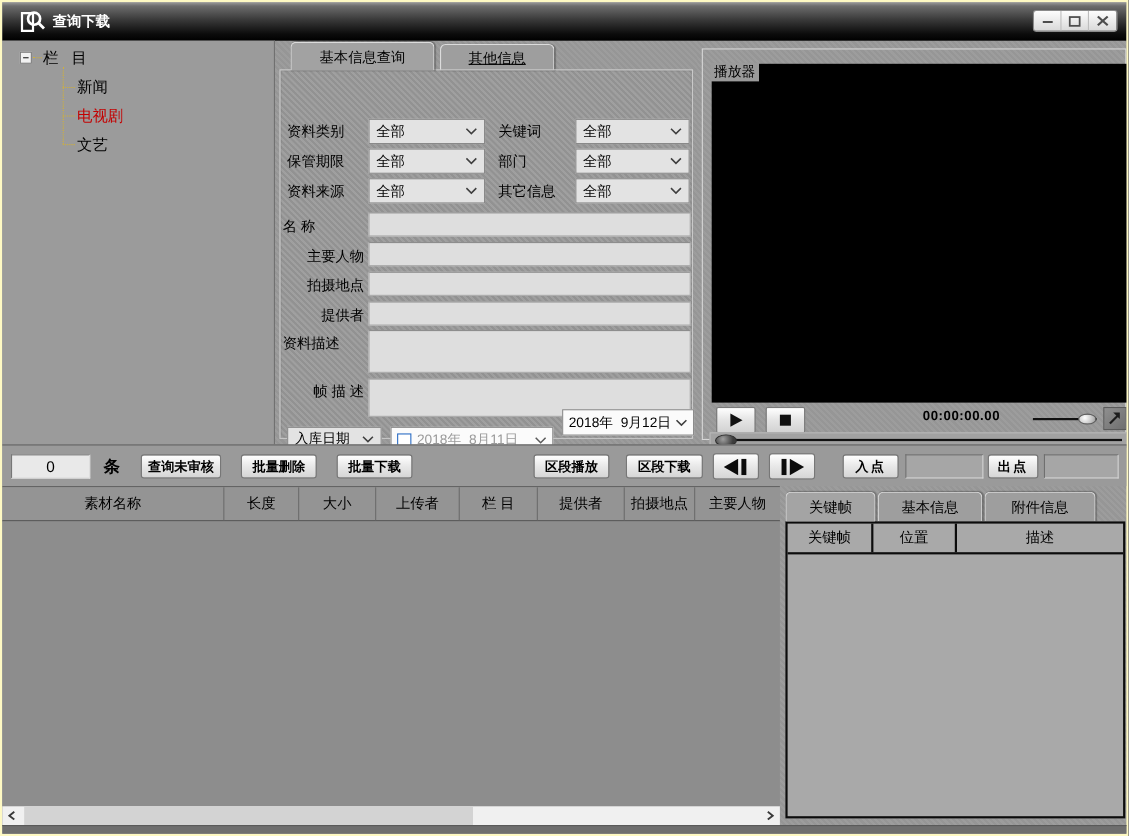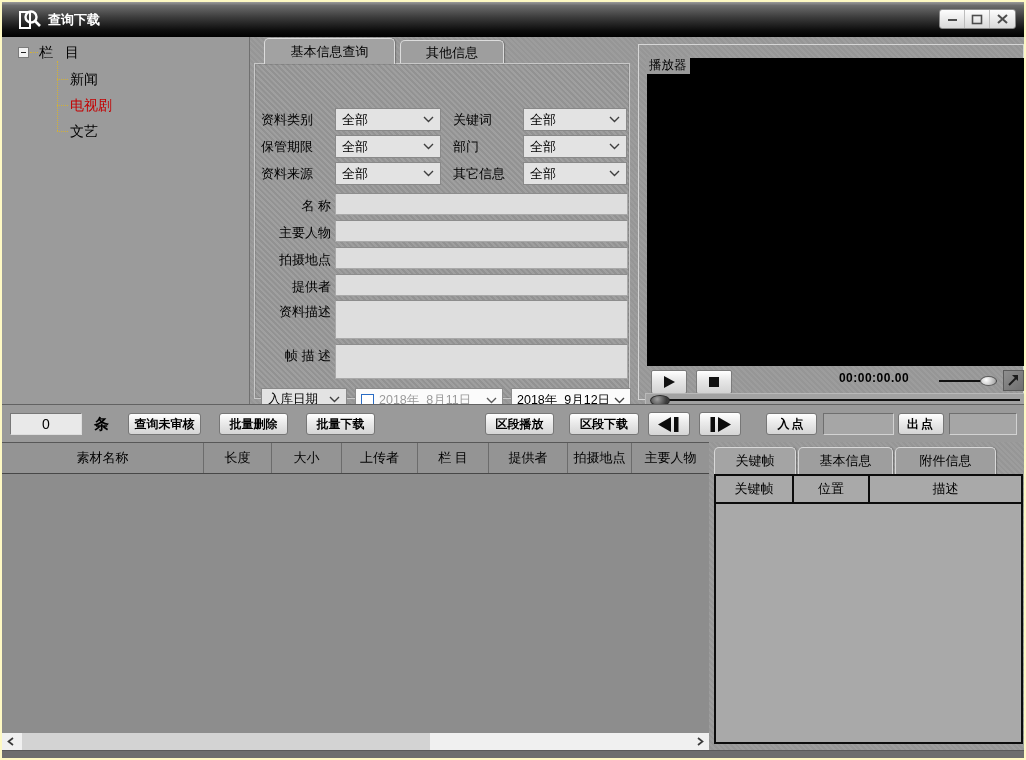--- a/index.html
+++ b/index.html
@@ -108,21 +108,21 @@
     <div class="tree-dot-h" style="left:55px;top:68px;width:11px;"></div>
     <div class="tree-dot-h" style="left:55px;top:94px;width:11px;"></div>
     <div class="tree-label" style="left:37px;top:7px;letter-spacing:4px;">栏 目</div>
     <div class="tree-label" style="left:68px;top:34px;">新闻</div>
     <div class="tree-label" style="left:68px;top:60px;color:#c40000;">电视剧</div>
     <div class="tree-label" style="left:68px;top:86px;">文艺</div>
   </div>
 
   <div id="query-area" class="abs tex">
     <div class="tab active" style="left:14px;top:1px;width:131px;">基本信息查询</div>
-    <div class="tab" style="left:150px;top:3px;width:104px;">其他信息</div>
+    <div class="tab" style="left:150px;top:3px;width:104px;text-decoration:underline;">其他信息</div>
     <div id="query-panel" class="tex">
 
       <div class="flabel" style="left:6px;top:47px;">资料类别</div>
       <div class="dd" style="left:80px;top:44px;width:106px;">
         <span>全部</span>
         <svg width="11" height="7">
             <polyline points="1,1 5.5,5.5 10,1" fill="none" stroke="#3f3f3f" stroke-width="1.4"></polyline>
           </svg>
       </div>
       <div class="flabel" style="left:198px;top:47px;">关键词</div>
@@ -156,47 +156,47 @@
           </svg>
       </div>
       <div class="flabel" style="left:198px;top:101px;">其它信息</div>
       <div class="dd" style="left:268px;top:98px;width:104px;">
         <span>全部</span>
         <svg width="11" height="7">
             <polyline points="1,1 5.5,5.5 10,1" fill="none" stroke="#3f3f3f" stroke-width="1.4"></polyline>
           </svg>
       </div>
 
-      <div class="flabel" style="left:2px;top:133px;width:74px;text-align:right;">名 称</div>
+      <div class="flabel" style="left:2px;top:133px;width:74px;">名 称</div>
       <input class="inp" style="left: 80px; top: 129px; width: 293px; height: 22px;">
       <div class="flabel" style="left:2px;top:160px;width:74px;text-align:right;">主要人物</div>
       <input class="inp" style="left: 80px; top: 156px; width: 293px; height: 22px;">
       <div class="flabel" style="left:2px;top:187px;width:74px;text-align:right;">拍摄地点</div>
       <input class="inp" style="left: 80px; top: 183px; width: 293px; height: 22px;">
       <div class="flabel" style="left:2px;top:214px;width:74px;text-align:right;">提供者</div>
       <input class="inp" style="left: 80px; top: 210px; width: 293px; height: 22px;">
-      <div class="flabel" style="left:2px;top:239px;width:74px;text-align:right;">资料描述</div>
+      <div class="flabel" style="left:2px;top:239px;width:74px;text-align:left;">资料描述</div>
       <textarea class="inp" style="left: 80px; top: 236px; width: 293px; height: 39px; resize: none;"></textarea>
       <div class="flabel" style="left:2px;top:283px;width:74px;text-align:right;">帧 描 述</div>
       <textarea class="inp" style="left: 80px; top: 280px; width: 293px; height: 35px; resize: none;"></textarea>
 
       <div class="dd" style="left:6px;top:324px;width:86px;">
         <span style="font-size:12.5px;">入库日期</span>
         <svg width="11" height="7">
             <polyline points="1,1 5.5,5.5 10,1" fill="none" stroke="#3f3f3f" stroke-width="1.4"></polyline>
           </svg>
       </div>
       <div class="dp" style="left:100px;top:324px;width:148px;">
         <span class="chk"></span>
         <span style="color:#9a9a9a;white-space:pre;flex:1;">2018年  8月11日</span>
         <svg width="11" height="7">
             <polyline points="1,1 5.5,5.5 10,1" fill="none" stroke="#5a5a5a" stroke-width="1.4"></polyline>
           </svg>
       </div>
-      <div class="dp" style="left:256px;top:324px;width:120px;">
+      <div class="dp" style="left:256px;top:308px;width:120px;">
         <span style="color:#000;white-space:pre;flex:1;">2018年  9月12日</span>
         <svg width="11" height="7">
             <polyline points="1,1 5.5,5.5 10,1" fill="none" stroke="#3f3f3f" stroke-width="1.4"></polyline>
           </svg>
       </div>
     </div>
   </div>
 
   <div id="player-area" class="abs tex">
     <div id="player-legend">播放器</div>

